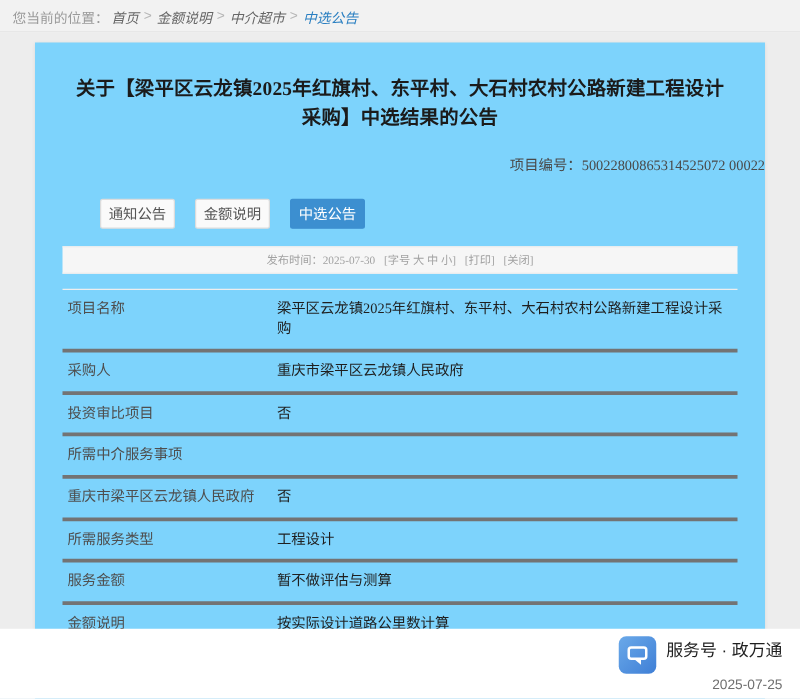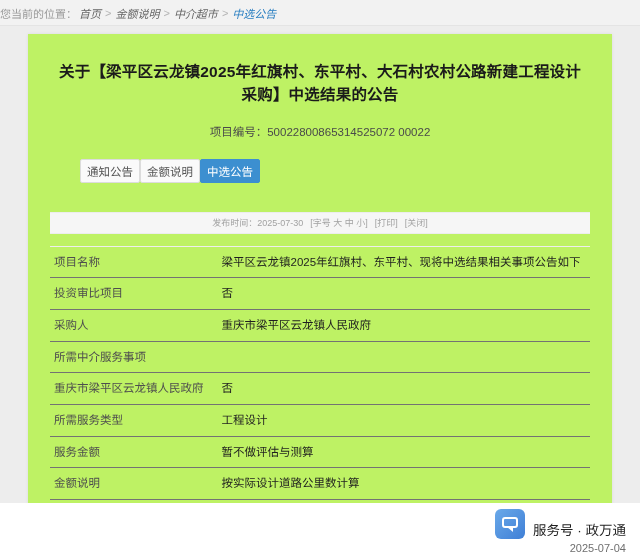--- a/index.html
+++ b/index.html
@@ -17,21 +17,21 @@
     position: relative;
   }
 
   
   .breadcrumb-bar {
     height: 26px;
     background: #f2f2f2;
     border-bottom: 1px solid #e4e4e4;
     display: flex;
     align-items: center;
-    padding: 0 0;
+    padding: 0 10px;
     font-size: 11px;
     color: #7d7d7d;
     box-sizing: border-box;
   }
   .breadcrumb-bar .bc-label {
     color: #9a9a9a;
   }
   .breadcrumb-bar .bc-item {
     color: #666666;
     margin: 0 2px;
@@ -54,46 +54,47 @@
     bottom: 0;
     background: #ededed;
     overflow: hidden;
   }
   .card {
     position: absolute;
     top: 8px;
     left: 28px;
     right: 28px;
     bottom: 0;
-    background: #bef264;
+    background: #7dd3fc;
     box-shadow: 0 0 3px rgba(0,0,0,0.08);
+    font-family: Liberation Serif, serif;
   }
 
   .doc-title {
     margin: 26px 30px 0 30px;
     text-align: center;
     font-size: 15.5px;
     font-weight: bold;
     color: #1b1b1b;
     line-height: 1.5;
     letter-spacing: 0.2px;
   }
 
   .project-no {
     margin-top: 16px;
-    text-align: center;
+    text-align: right;
     font-size: 11.5px;
     color: #4a4a4a;
   }
 
   
   .tabs {
     margin: 20px 0 12px 52px;
     display: flex;
-    gap: 0;
+    gap: 16px;
   }
   .tab {
     width: 60px;
     height: 24px;
     line-height: 24px;
     text-align: center;
     font-size: 11.5px;
     border: 1px solid #dcdcdc;
     background: #fafafa;
     color: #555555;
@@ -103,21 +104,21 @@
     white-space: nowrap;
   }
   .tab.active {
     background: #3c8fd0;
     border-color: #3c8fd0;
     color: #ffffff;
   }
 
   
   .meta-strip {
-    margin: 29px 22px 0 22px;
+    margin: 14px 22px 0 22px;
     height: 20px;
     background: #f6f6f6;
     border-top: 1px solid #ededed;
     border-bottom: 1px solid #ededed;
     display: flex;
     align-items: center;
     justify-content: center;
     gap: 7px;
     font-size: 9px;
     color: #a2a2a2;
@@ -131,21 +132,21 @@
     color: #262626;
     line-height: 1.6;
   }
 
   .kv-table {
     margin: 12px 22px 0 22px;
     border-collapse: collapse;
     width: calc(100% - 44px);
   }
   .kv-table tr {
-    border-bottom: 1px solid #737373;
+    border-bottom: 3px solid #737373;
   }
   .kv-table tr:first-child {
     border-top: 1px solid #eeeeee;
   }
   .kv-table td {
     padding: 7px 4px;
     vertical-align: top;
     font-size: 11.5px;
     line-height: 1.45;
   }
@@ -166,21 +167,21 @@
     right: 0;
     bottom: 0;
     height: 56px;
     background: #ffffff;
   }
   .wm {
     position: absolute;
     right: 14px;
     top: 6px;
     display: flex;
-    align-items: flex-end;
+    align-items: flex-start;
     gap: 8px;
     padding-left: 48px;
   }
   .wm-logo {
     width: 30px;
     height: 30px;
     border-radius: 6px;
     background: linear-gradient(135deg, #6aa9e9, #3f7fd6);
     position: relative;
     flex: none;
@@ -249,29 +250,29 @@
       <span class="mi">[字号 大 中 小]</span>
       <span class="mi">[打印]</span>
       <span class="mi">[关闭]</span>
     </div>
 
 
     <table class="kv-table">
       <tbody>
         <tr>
           <td class="k">项目名称</td>
-          <td class="v">梁平区云龙镇2025年红旗村、东平村、现将中选结果相关事项公告如下</td>
+          <td class="v">梁平区云龙镇2025年红旗村、东平村、大石村农村公路新建工程设计采购</td>
+        </tr>
+        <tr>
+          <td class="k">采购人</td>
+          <td class="v">重庆市梁平区云龙镇人民政府</td>
         </tr>
         <tr>
           <td class="k">投资审比项目</td>
           <td class="v">否</td>
-        </tr>
-        <tr>
-          <td class="k">采购人</td>
-          <td class="v">重庆市梁平区云龙镇人民政府</td>
         </tr>
         <tr>
           <td class="k">所需中介服务事项</td>
           <td class="v"></td>
         </tr>
         <tr>
           <td class="k">重庆市梁平区云龙镇人民政府</td>
           <td class="v">否</td>
         </tr>
         <tr>
@@ -294,15 +295,15 @@
       </tbody>
     </table>
 
   </div>
 
   <div class="footer">
     <div class="wm">
       <div class="wm-logo"></div>
       <div class="wm-text">服务号 · 政万通</div>
     </div>
-    <div class="footer-date">2025-07-04</div>
+    <div class="footer-date">2025-07-25</div>
   </div>
 </div>
 
 </body></html>

